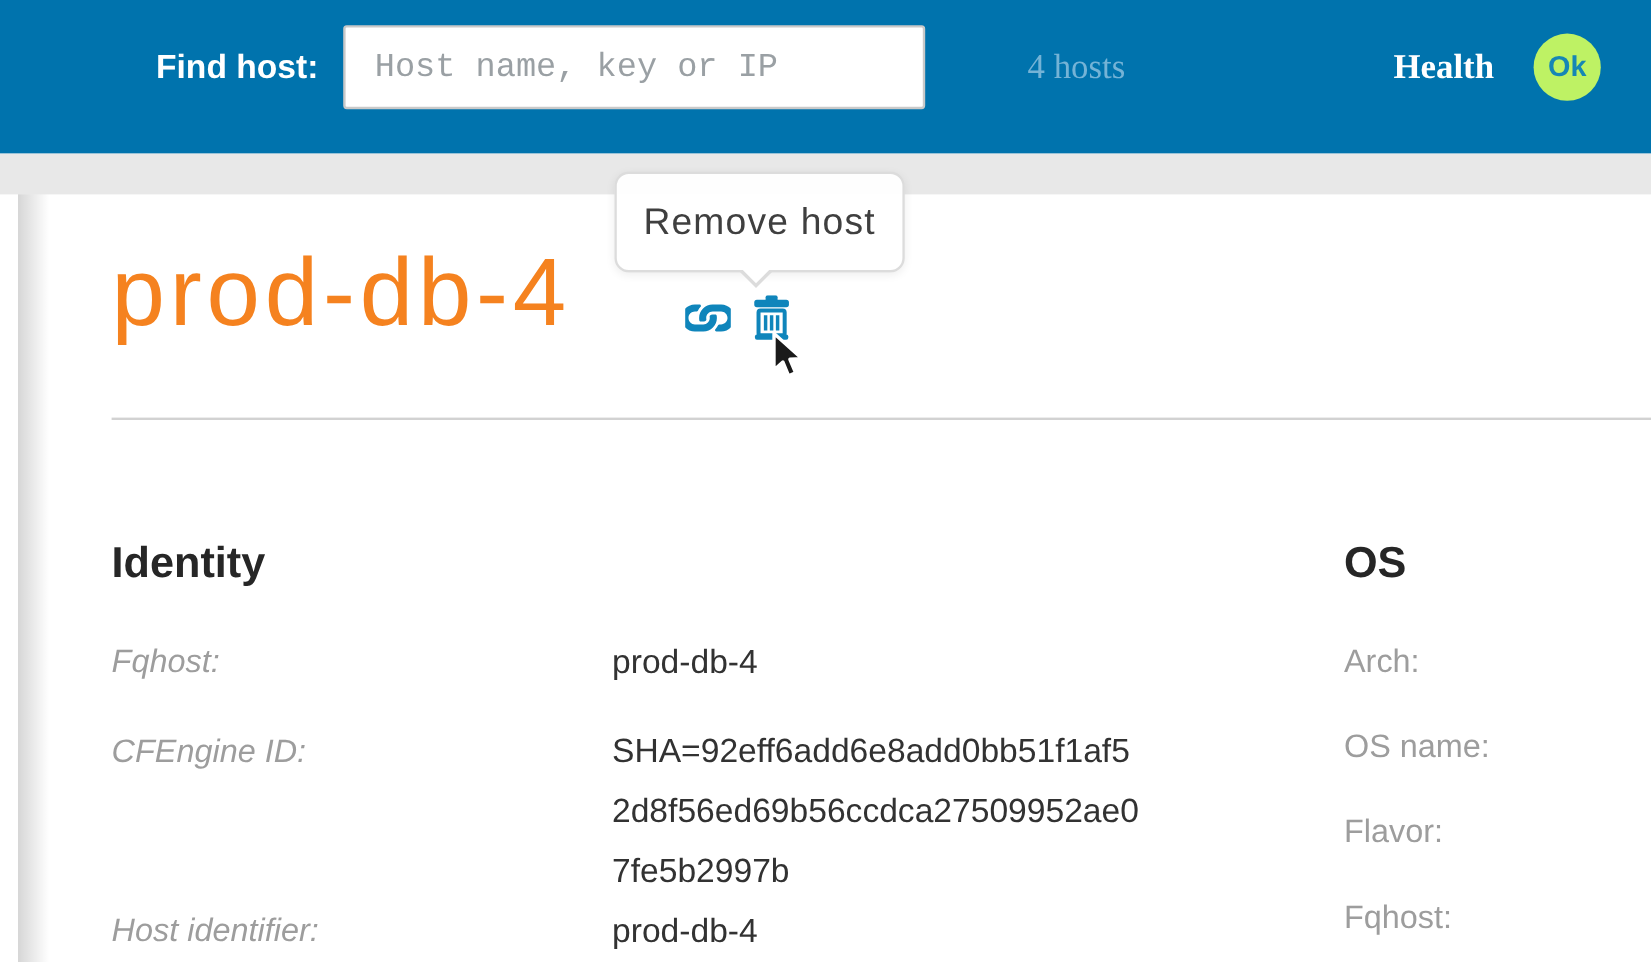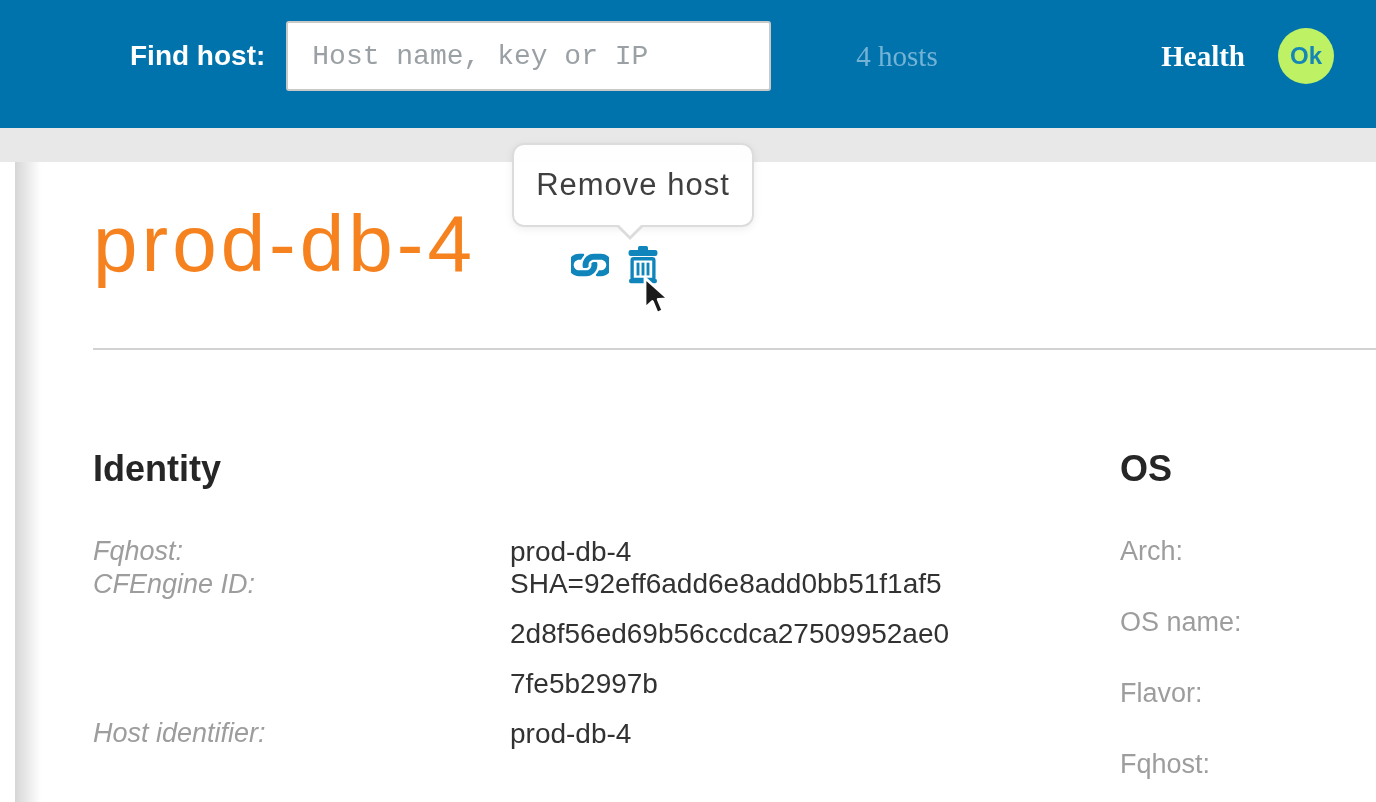--- a/index.html
+++ b/index.html
@@ -44,21 +44,21 @@
   .icon-btn { margin-top:46px; margin-right:16px; cursor:pointer; line-height:0; }
   .icon-btn svg { display:block; }
 
   .cursor { position:absolute; left:641px; top:276px; z-index:40; }
 
   .divider { position:absolute; left:93px; top:348px; width:1283px; height:2px; background:#d2d2d2; }
 
   
   .section h2 { font-size:36px; font-weight:700; color:#262626; margin-bottom:45px; }
   .row { display:flex; align-items:flex-start; }
-  .row + .row { }
+  .row + .row { margin-top:42px; }
   .row .lbl { color:#9d9d9d; font-size:27px; line-height:33px; }
   .row .val { color:#323232; font-size:28px; line-height:33px; }
   .identity { position:absolute; left:93px; top:448px; width:930px; }
   .identity .lbl { width:417px; flex:0 0 417px;font-style:italic; }
   .identity .val-wrap { width:440px; word-break:break-all; line-height:50px; margin-top:-9px; }
   .identity .row-multiline + .row { margin-top:8px; }
   .os { position:absolute; left:1120px; top:448px; width:260px; }
   .os .lbl { flex:0 0 160px; }
   .os .row + .row { margin-top:38px; }
 </style>

